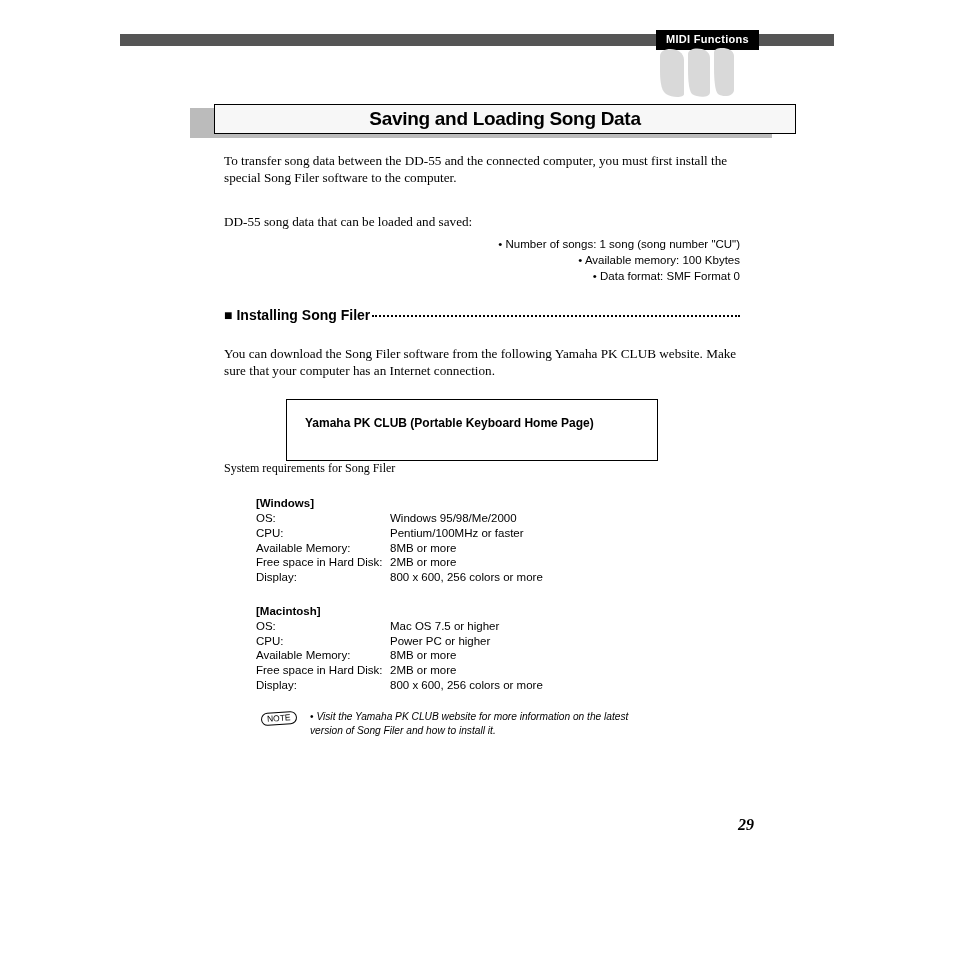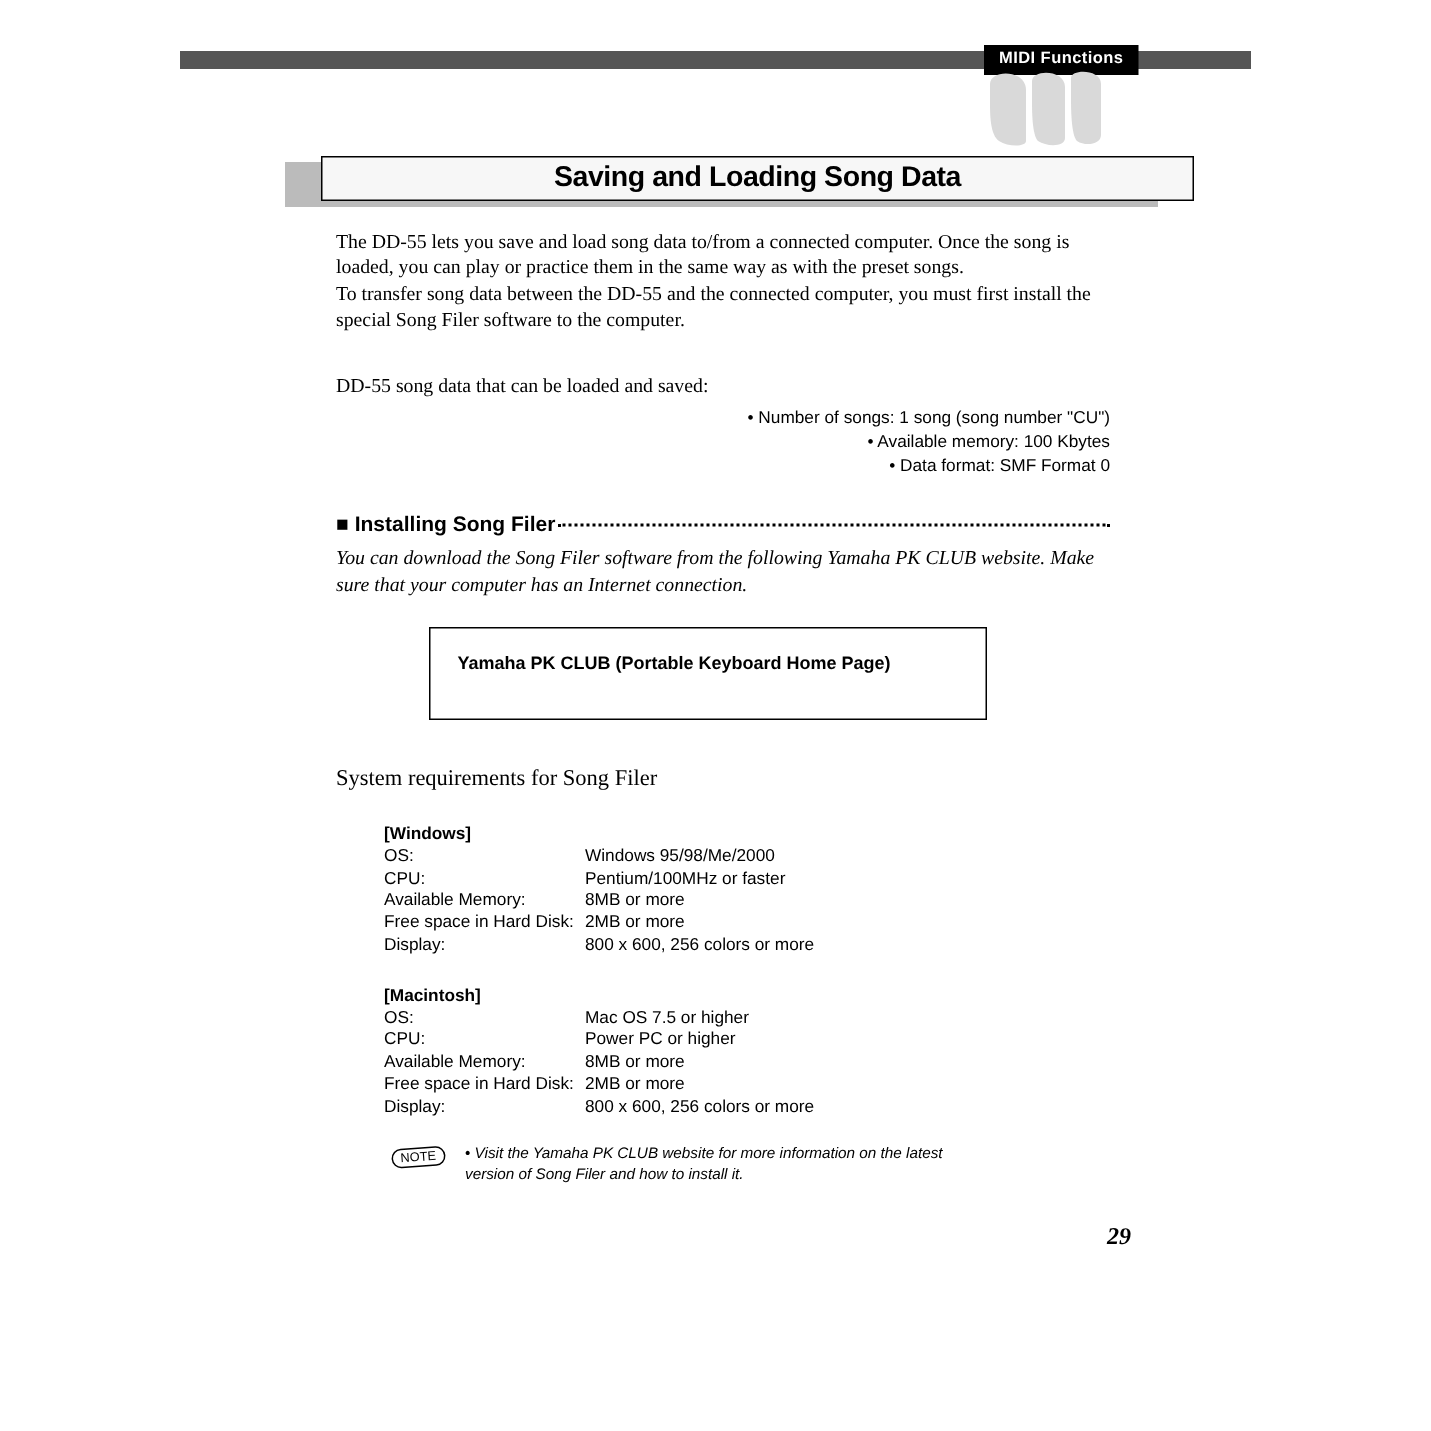--- a/index.html
+++ b/index.html
@@ -25,28 +25,28 @@
   .para { margin-bottom: 0; }
   .gap-md { height: 26px; }
 
   .bullets { margin: 6px 0 0 38px; font: 11.5px Arial, Helvetica, sans-serif; line-height: 1.4; text-align: right; }
   .bullets .bi::before { content: "• "; }
 
   
   .sechead { margin-top: 22px; display: flex; align-items: baseline; font: bold 14px Arial, Helvetica, sans-serif; }
   .sechead .sq { font-size: 14px; margin-right: 4px; }
   .sechead .dots { flex: 1 1 auto; border-bottom: 2px dotted #000; position: relative; top: -3px; margin-left: 2px; height: 0; }
-  .afterhead { margin-top: 6px; font-style: italic; }
+  .afterhead { margin-top: 22px; }
 
   
   .infobox-wrap { margin: 20px 0 0 62px; width: 372px; }
   .infobox { border: 1.4px solid #000; padding: 14px 18px 28px; font: bold 12px Arial, Helvetica, sans-serif; line-height: 1.5; }
 
   
-  .sysreq { margin-top: 30px; font-size: 15px; }
+  .sysreq { font-size: 12px; }
   .reqtbl { margin: 20px 0 0 32px; font: 11.5px Arial, Helvetica, sans-serif; }
   .reqhdr { font-weight: bold; margin-bottom: 2px; }
   .reqhdr::before { content: "["; }
   .reqhdr::after  { content: "]"; }
   .row { display: flex; line-height: 1.28; }
   .row .k { width: 134px; flex: none; }
   .row .v { }
   .tblk2 { margin-top: 20px; }
 
   
@@ -75,21 +75,20 @@
       </g>
     </svg>
   </div>
 
   <div class="titlebox-wrap">
     <div class="titlebox-shadow"></div>
     <div class="titlebox">Saving and Loading Song Data</div>
   </div>
 
   <div class="body">
-    <p class="para">The DD-55 lets you save and load song data to/from a connected computer.  Once the song is loaded, you can play or practice them in the same way as with the preset songs.</p>
     <p class="para">To transfer song data between the DD-55 and the connected computer, you must first install the special Song Filer software to the computer.</p>
     <div class="gap-md"></div>
     <p class="para">DD-55 song data that can be loaded and saved:</p>
 
     <div class="bullets">
       <div class="bi">Number of songs: 1 song (song number "CU")</div>
       <div class="bi">Available memory: 100 Kbytes</div>
       <div class="bi">Data format: SMF Format 0</div>
     </div>
 

